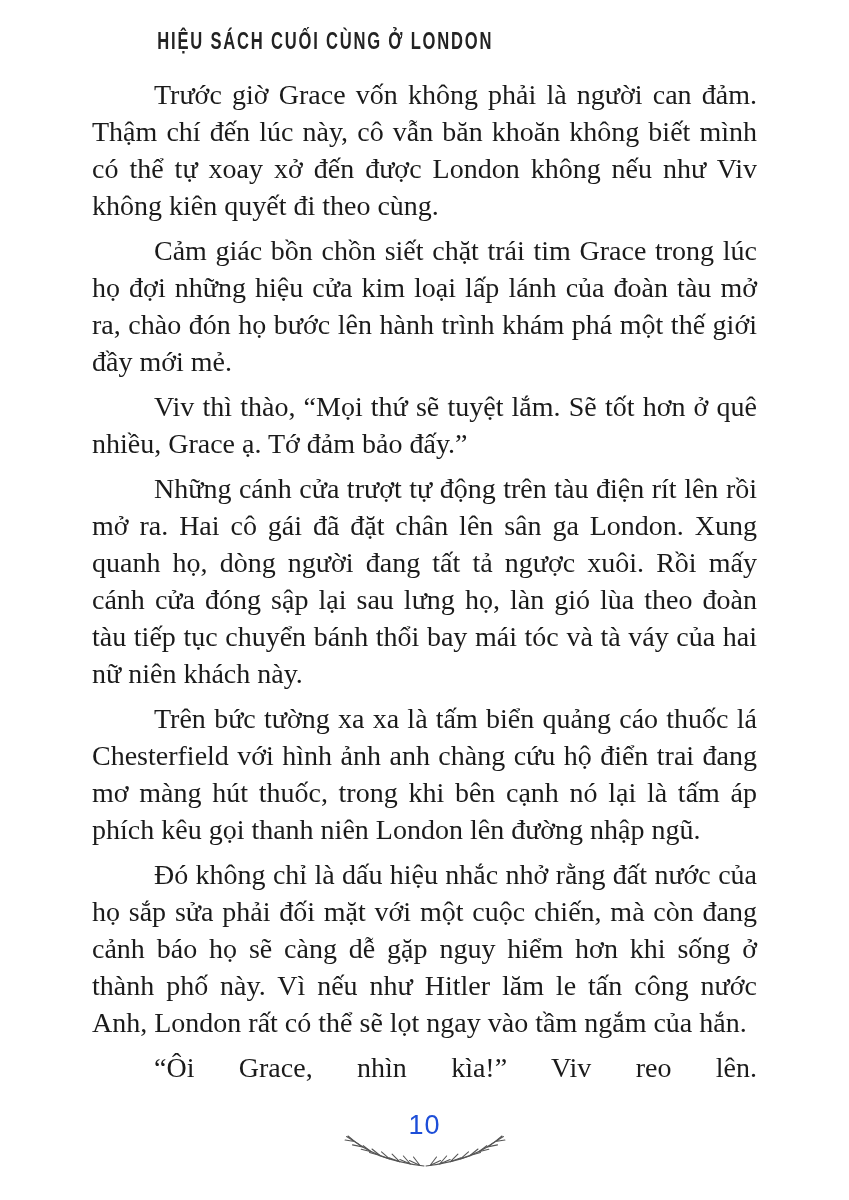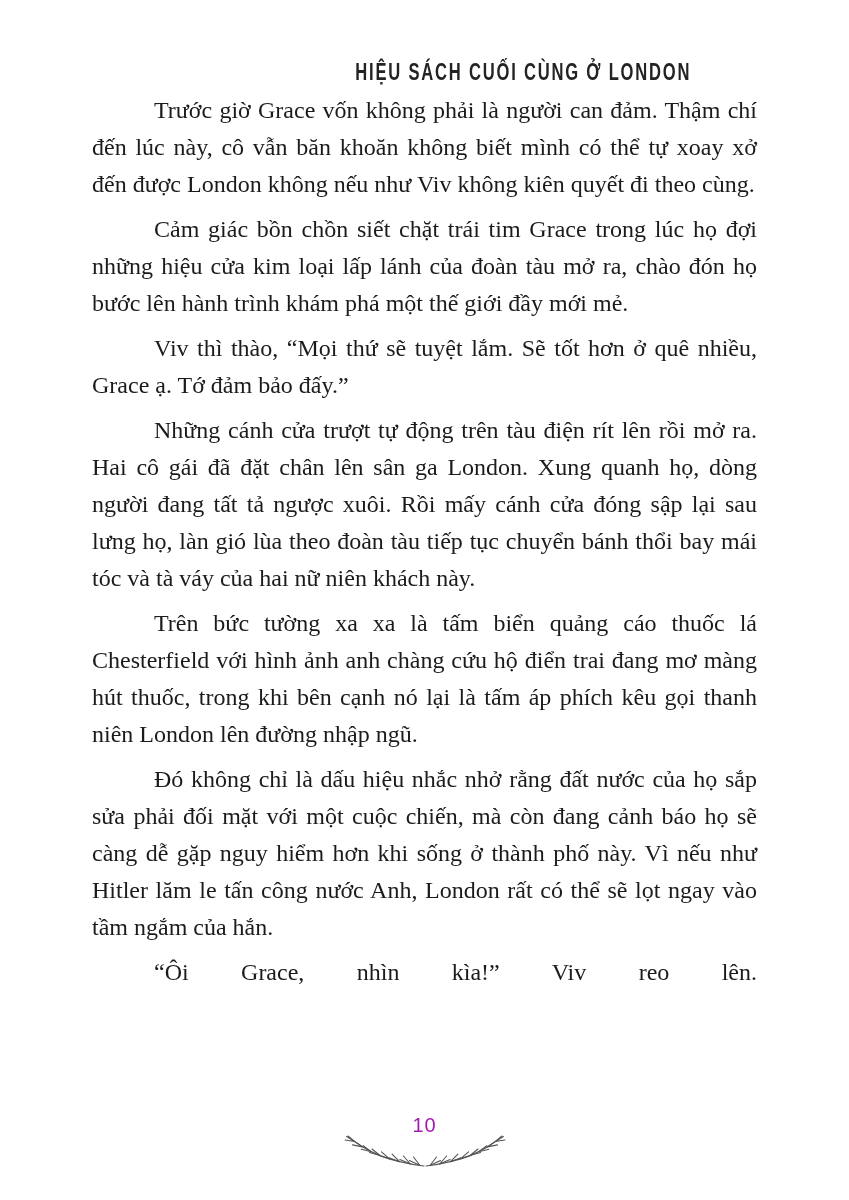--- a/index.html
+++ b/index.html
@@ -14,38 +14,38 @@
   }
   .page {
     box-sizing: border-box;
     position: relative;
     width: 849px;
     height: 1200px;
     background: #ffffff;
     padding: 0 92px;
   }
   .running-header {
-    padding-top: 59px;
-    text-align: right;
+    padding-top: 28px;
+    text-align: left;
   }
   .running-header .title {
     display: inline-block;
     font-family: "Liberation Sans", sans-serif;
     font-weight: 700;
     font-size: 23px;
     letter-spacing: 2.5px;
     color: #232323;
     transform: scaleX(0.72);
     transform-origin: center;
     white-space: nowrap;
   }
   .body-text {
-    margin-top: 6px;
+    margin-top: 21px;
     font-family: "Liberation Serif", "DejaVu Serif", serif;
-    font-size: 24px;
+    font-size: 28px;
     line-height: 37px;
     color: #1b1b1b;
     text-align: justify;
     text-justify: inter-word;
   }
   .body-text p {
     margin: 0 0 8px 0;
     text-indent: 62px;
   }
   
@@ -55,22 +55,22 @@
   }
   .page-footer {
     position: absolute;
     left: 0;
     right: 0;
     bottom: 26px;
     text-align: center;
   }
   .page-number {
     font-family: "Liberation Sans", sans-serif;
-    font-size: 20px;
-    color: #a21caf;
+    font-size: 27px;
+    color: #1d4ed8;
     line-height: 22px;
     letter-spacing: 1px;
   }
   .ornament {
     display: block;
     margin: -8px auto 0 auto;
   }
 </style>
 </head>
 <body>

